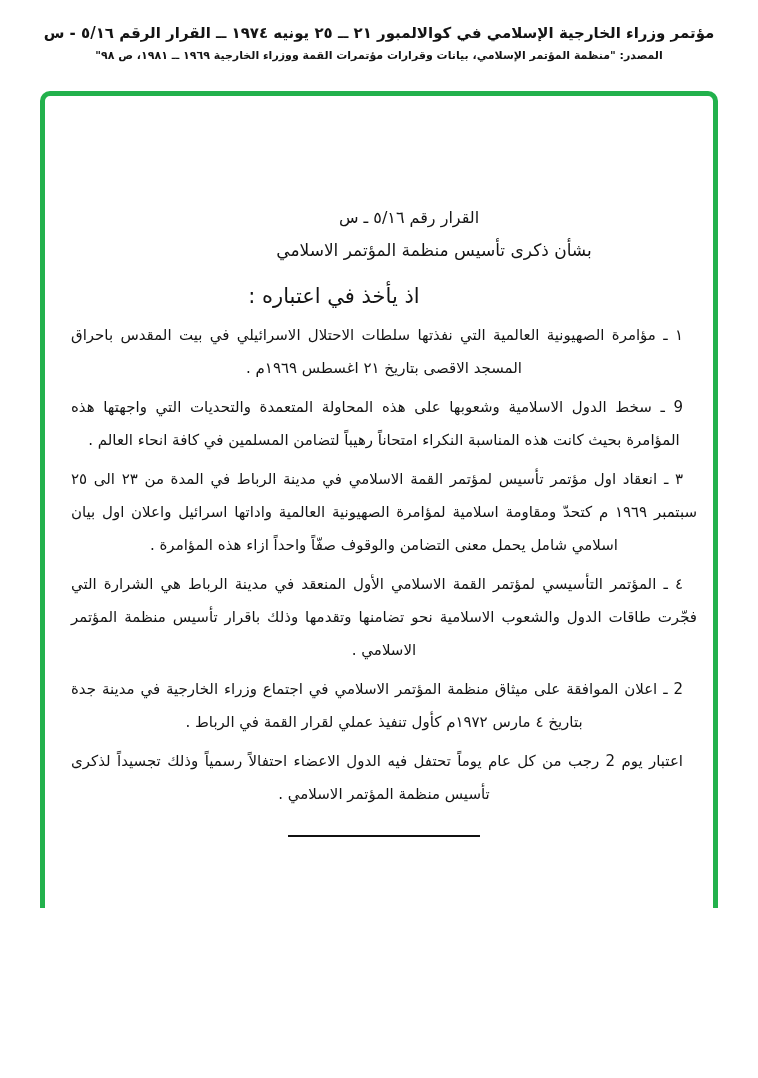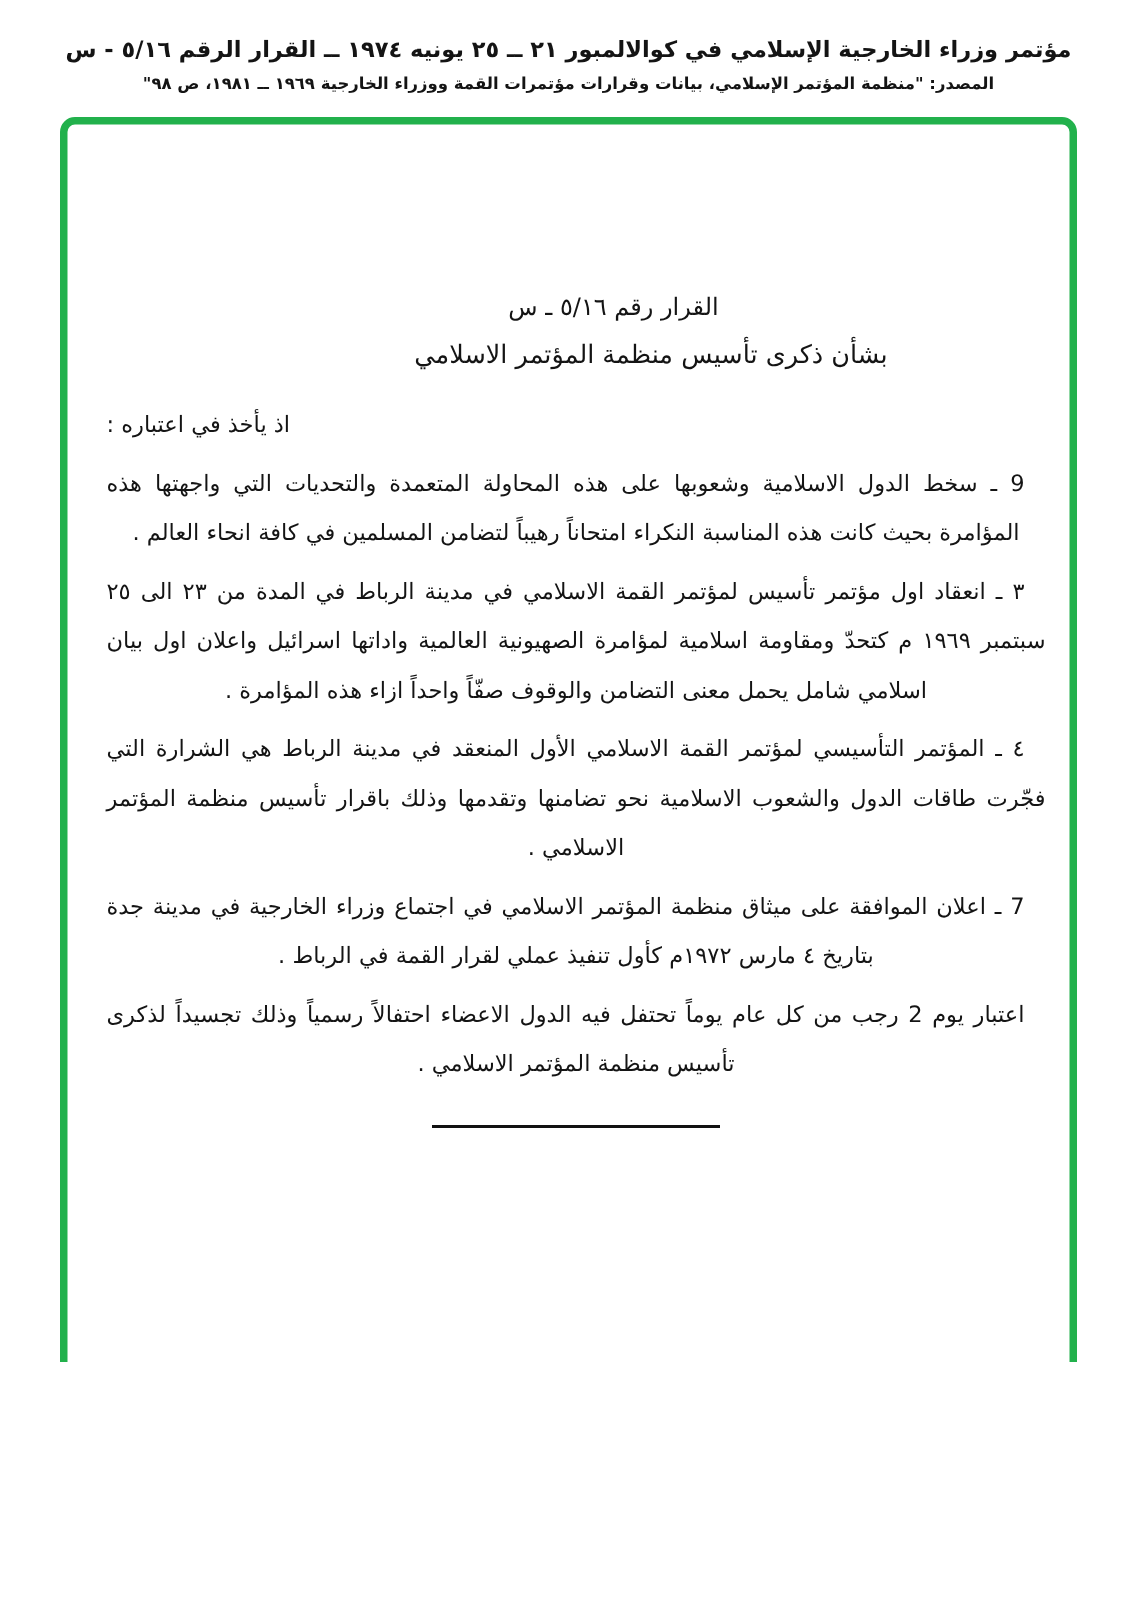--- a/index.html
+++ b/index.html
@@ -24,21 +24,21 @@
     text-align: center;
     direction: rtl;
   }
   .src-line1 { font-size: 15px; font-weight: 700; letter-spacing: 0; }
   .src-line2 { font-size: 11px; font-weight: 700; margin-top: 7px; }
 
   
   .doc-frame {
     position: absolute;
     left: 40px;
-    top: 78px;
+    top: 91px;
     width: 678px;
     height: 932px;
     border: 5px solid #22b14c;
     border-radius: 10px;
     background: #ffffff;
   }
 
   .doc-content {
     direction: rtl;
     padding: 112px 16px 0 26px;
@@ -62,23 +62,23 @@
   p.para {
     margin: 0 0 6px 0;
     font-size: 15px;
     line-height: 33px;
     text-align: justify;
     text-align-last: center;
     text-indent: 14px;
   }
   p.lead {
     margin: 0 100px 6px 0;
-    font-size: 15px;
+    font-size: 21px;
     line-height: 33px;
-    text-align: left;
+    text-align: center;
   }
 
   hr.end-rule {
     border: none;
     border-top: 2px solid #111111;
     width: 192px;
     margin: 24px auto 0 auto;
   }
 </style>
 </head>
@@ -94,28 +94,29 @@
   <div class="doc-frame">
     <div class="doc-content">
 
       <div class="title1">القرار رقم ٥/١٦ ـ س</div>
 
       <div class="title2">بشأن ذكرى تأسيس منظمة المؤتمر الاسلامي</div>
 
 
       <p class="lead">اذ يأخذ في اعتباره :</p>
 
+      <p class="para">١ ـ مؤامرة الصهيونية العالمية التي نفذتها سلطات الاحتلال الاسرائيلي في بيت المقدس باحراق المسجد الاقصى بتاريخ ٢١ اغسطس ١٩٦٩م .</p>
 
       <p class="para">9 ـ سخط الدول الاسلامية وشعوبها على هذه المحاولة المتعمدة والتحديات التي واجهتها هذه المؤامرة بحيث كانت هذه المناسبة النكراء امتحاناً رهيباً لتضامن المسلمين في كافة انحاء العالم .</p>
 
       <p class="para">٣ ـ انعقاد اول مؤتمر تأسيس لمؤتمر القمة الاسلامي في مدينة الرباط في المدة من ٢٣ الى ٢٥ سبتمبر ١٩٦٩ م كتحدّ ومقاومة اسلامية لمؤامرة الصهيونية العالمية واداتها اسرائيل واعلان اول بيان اسلامي شامل يحمل معنى التضامن والوقوف صفّاً واحداً ازاء هذه المؤامرة .</p>
 
       <p class="para">٤ ـ المؤتمر التأسيسي لمؤتمر القمة الاسلامي الأول المنعقد في مدينة الرباط هي الشرارة التي فجّرت طاقات الدول والشعوب الاسلامية نحو تضامنها وتقدمها وذلك باقرار تأسيس منظمة المؤتمر الاسلامي .</p>
 
-      <p class="para">7 ـ اعلان الموافقة على ميثاق منظمة المؤتمر الاسلامي في اجتماع وزراء الخارجية في مدينة جدة بتاريخ ٤ مارس ١٩٧٢م كأول تنفيذ عملي لقرار القمة في الرباط .</p>
+      <p class="para">2 ـ اعلان الموافقة على ميثاق منظمة المؤتمر الاسلامي في اجتماع وزراء الخارجية في مدينة جدة بتاريخ ٤ مارس ١٩٧٢م كأول تنفيذ عملي لقرار القمة في الرباط .</p>
 
 
 
       <p class="para">اعتبار يوم 2 رجب من كل عام يوماً تحتفل فيه الدول الاعضاء احتفالاً رسمياً وذلك تجسيداً لذكرى تأسيس منظمة المؤتمر الاسلامي .</p>
 
       <hr class="end-rule">
 
     </div>
   </div>
 

